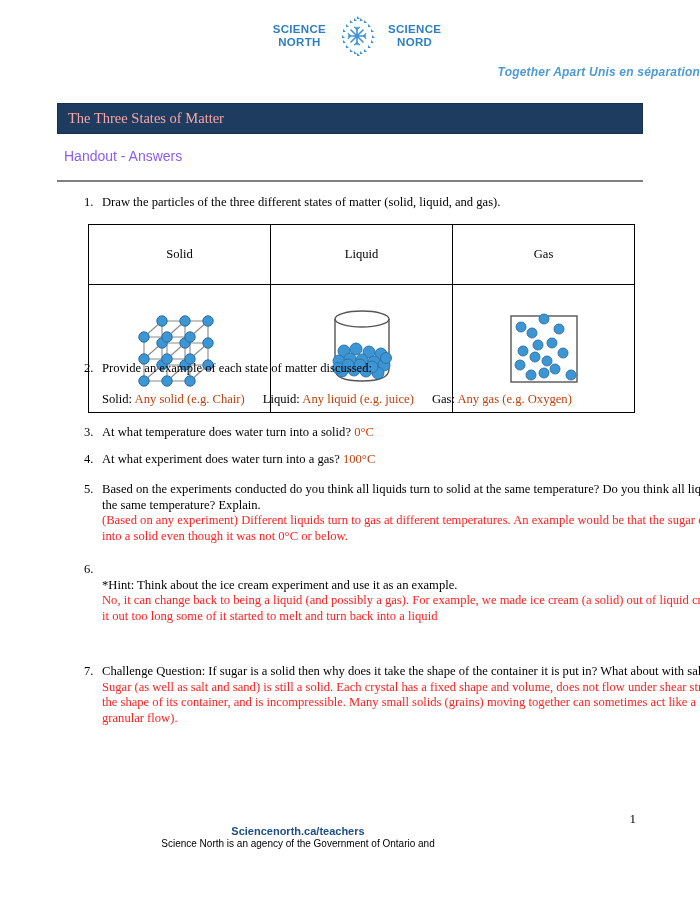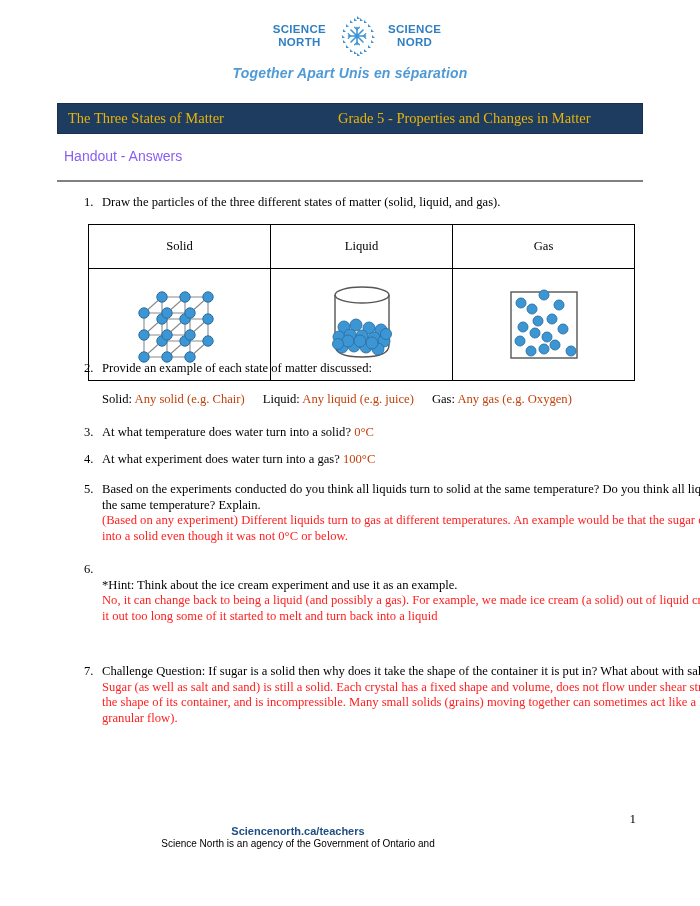--- a/index.html
+++ b/index.html
@@ -45,36 +45,37 @@
   .logo-mark {
     width: 54px;
     height: 44px;
     flex: 0 0 54px;
   }
   .tagline {
     margin-top: 7px;
     font-family: "Liberation Sans", sans-serif;
     font-style: italic;
     font-weight: bold;
-    font-size: 14px;
+    font-size: 12px;
     color: #4f9ad6;
     letter-spacing: .2px;
+    text-align: right;
   }
 
   
   .title-bar {
     position: absolute;
     top: 103px;
     left: 57px;
     width: 586px;
     height: 31px;
     background: #1e3c5f;
     border: 1px solid #16304e;
     box-sizing: border-box;
-    color: #eab308;
+    color: #fca5a5;
     display: flex;
     align-items: center;
   }
   .title-left {
     font-size: 14.5px;
     padding-left: 10px;
     white-space: nowrap;
   }
   .title-right {
     font-size: 14.5px;
@@ -134,21 +135,21 @@
   .states-table {
     position: absolute;
     top: 224px;
     left: 88px;
     width: 547px;
     border-collapse: collapse;
     table-layout: fixed;
   }
   .states-table td, .states-table th {
     border: 1px solid #000000;
-    padding: 8px;
+    padding: 16px;
     text-align: center;
     font-weight: normal;
   }
   .states-table th {
     height: 27px;
     font-size: 12.6px;
   }
   .states-table td.fig {
     height: 95px;
     vertical-align: middle;
@@ -253,21 +254,20 @@
     <div class="logo-word">
       <span>SCIENCE</span>
       <span>NORD</span>
     </div>
   </div>
   <div class="tagline">Together Apart  Unis en séparation</div>
 </div>
 
 <div class="title-bar">
   <div class="title-left">The Three States of Matter</div>
-  <div class="title-right">Grade 5 - Properties and Changes in Matter</div>
 </div>
 
 <div class="section-heading">Handout - Answers</div>
 <div class="rule"></div>
 
 <div class="content">
 
   <div class="qitem" style="position:absolute; top:0; left:0; width:700px;">
     <span class="qnum">1.</span>
     <span>Draw the particles of the three different states of matter (solid, liquid, and gas).</span>

